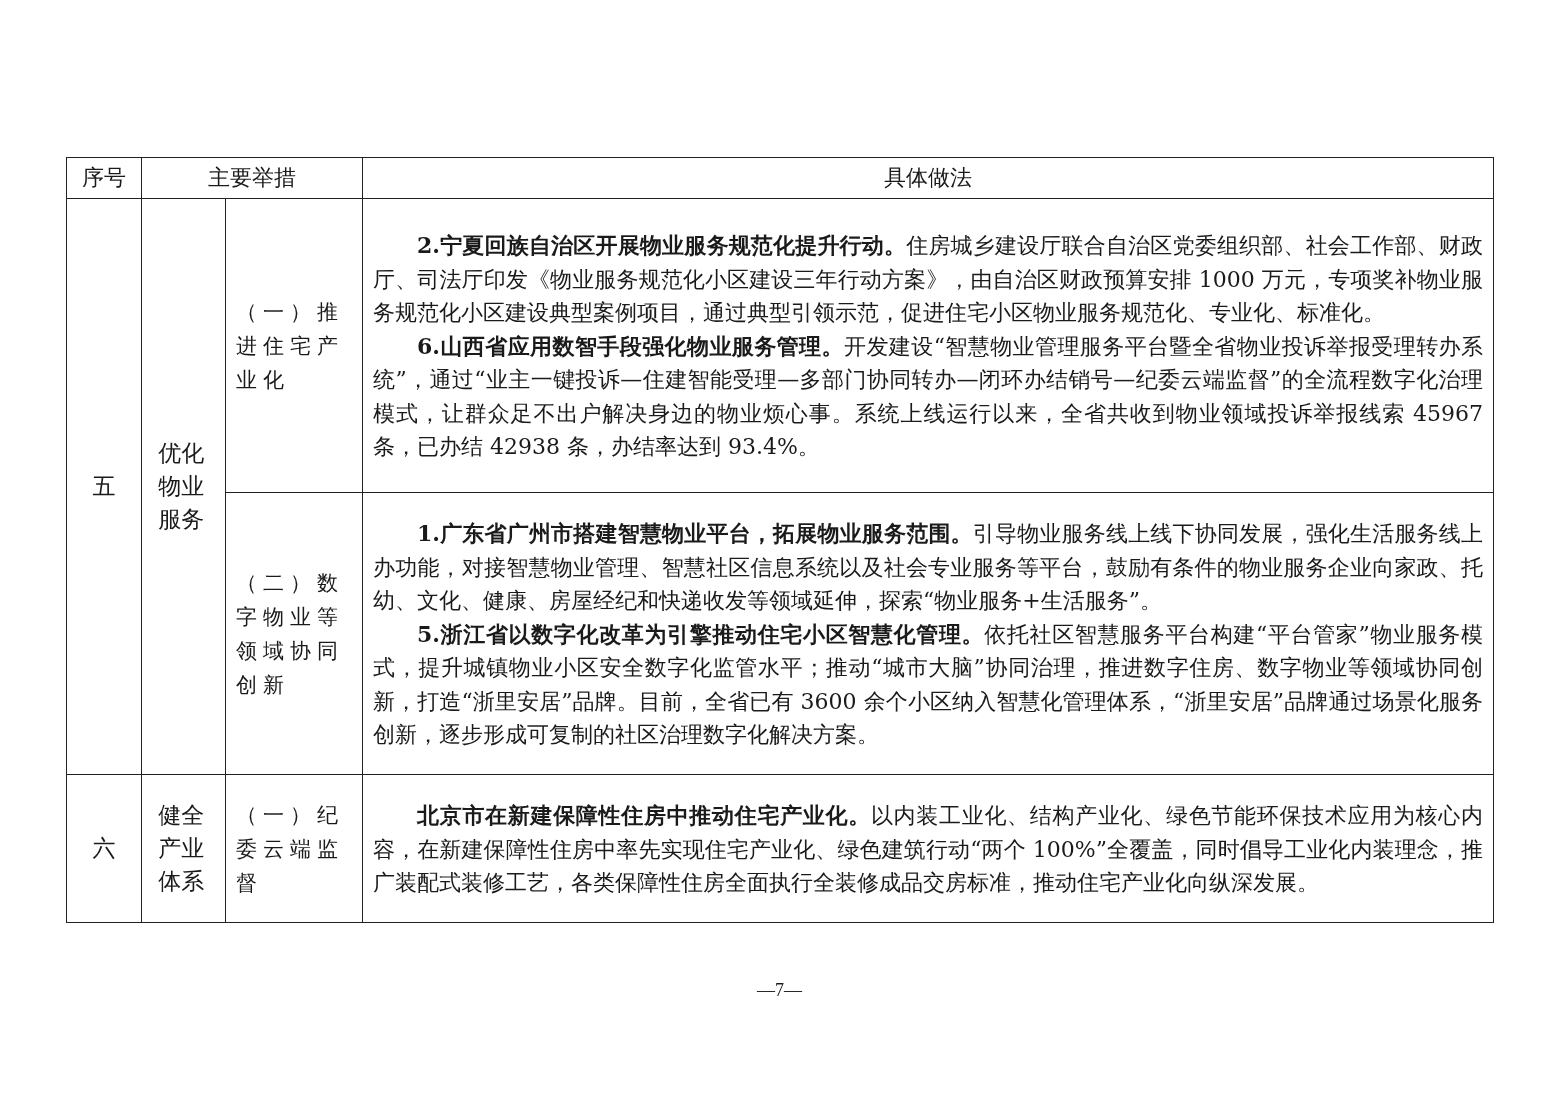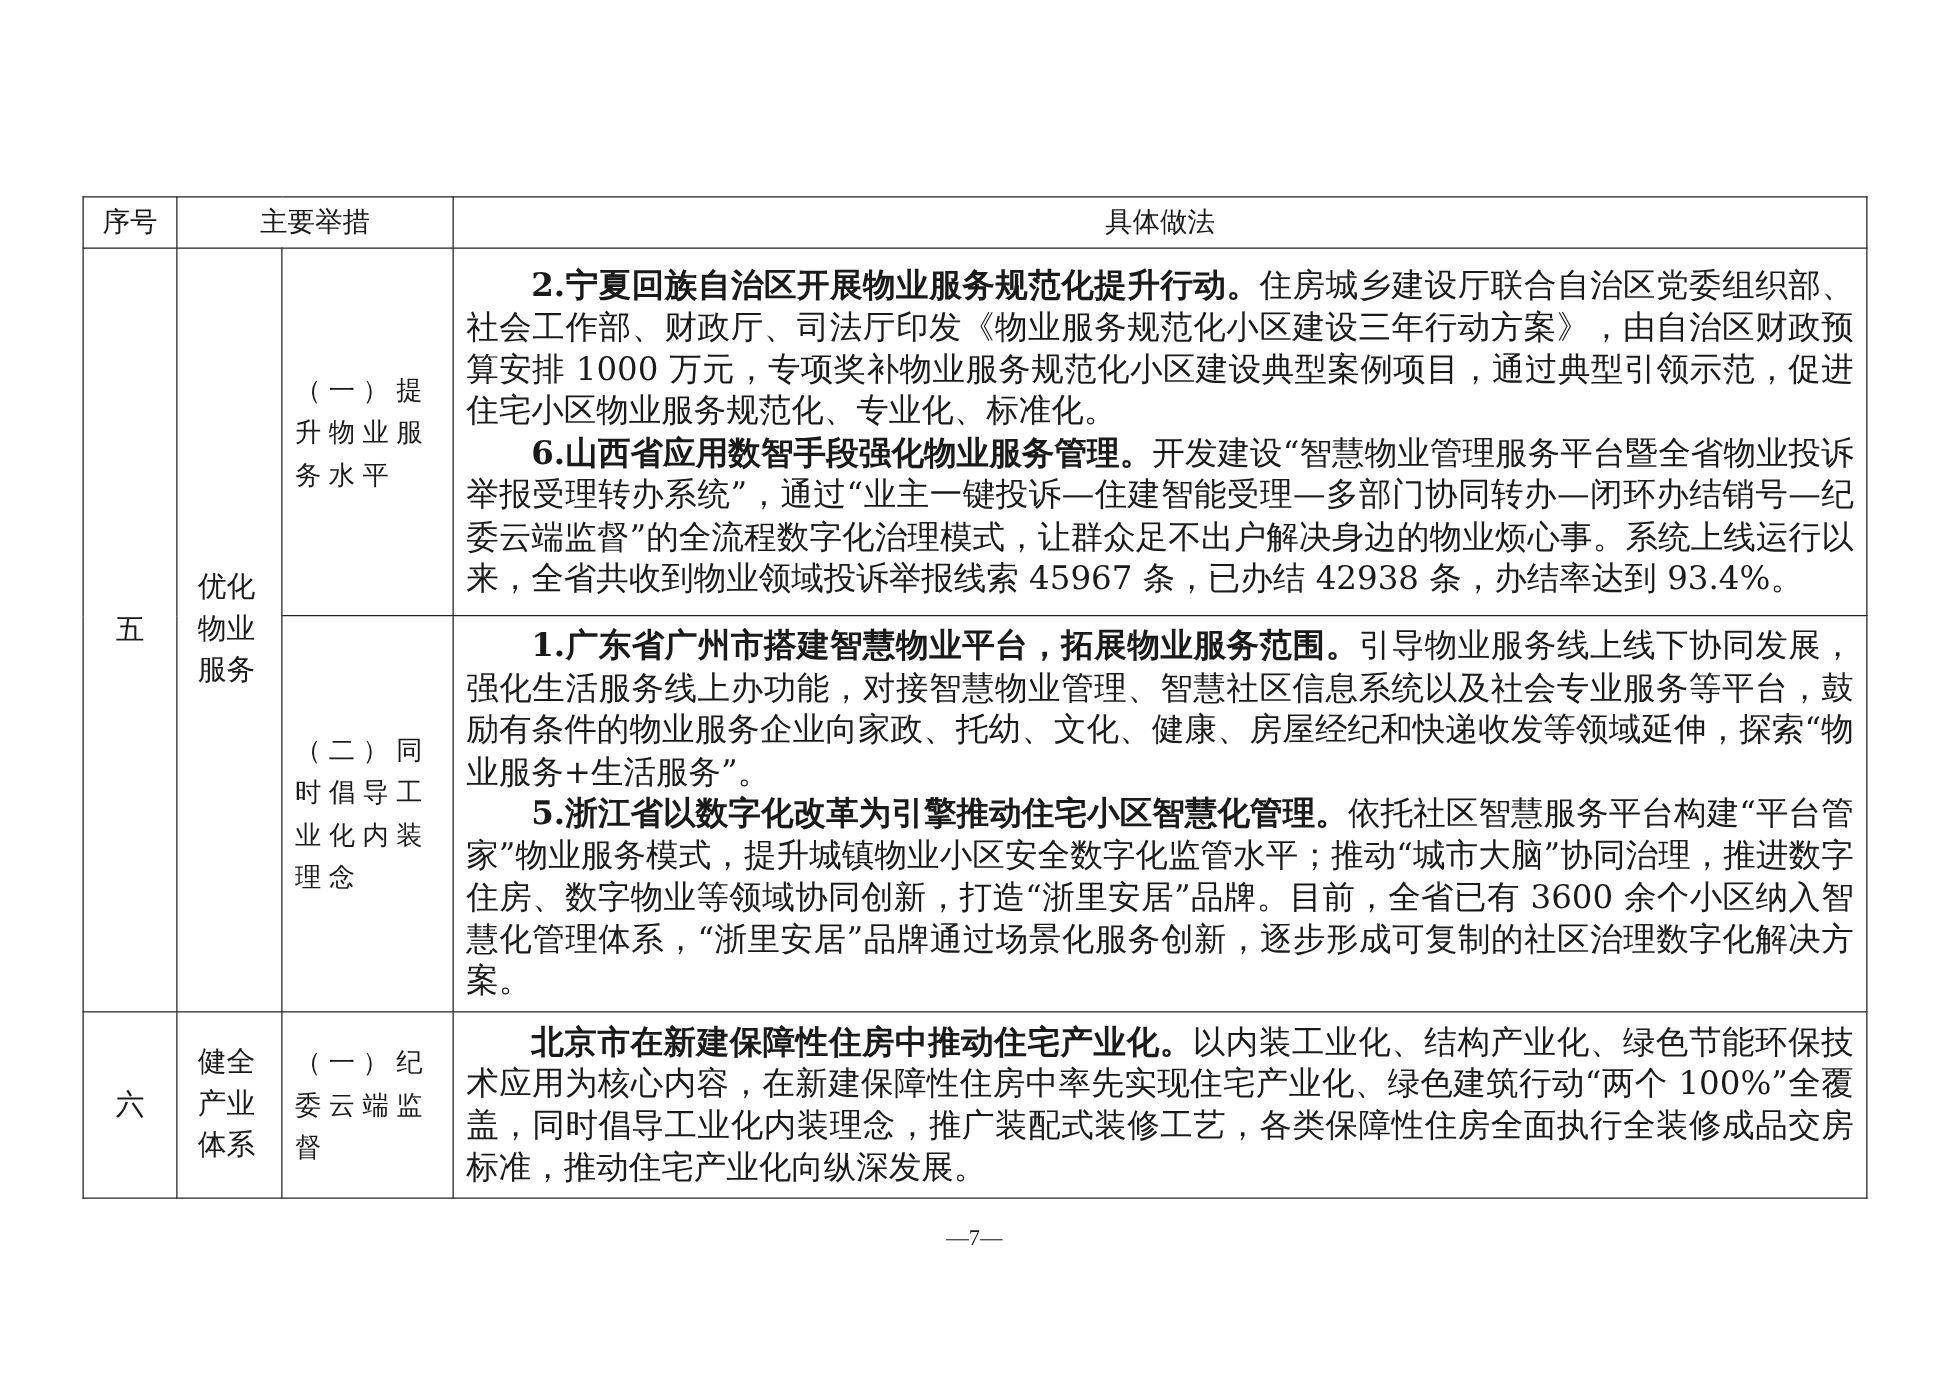--- a/index.html
+++ b/index.html
@@ -7,21 +7,21 @@
          font-family:"DejaVu Serif", "Liberation Serif", serif; color:#1a1a1a; }
   table.main { position:absolute; left:66px; top:157px; width:1427px;
                border-collapse:collapse; table-layout:fixed; }
   table.main td, table.main th { border:1.5px solid #222; padding:0; vertical-align:middle; }
   th { font-weight:normal; font-size:22px; height:40px; text-align:center;
        font-family:"DejaVu Sans", "Liberation Sans", sans-serif;margin-top:48px; }
   .seq { text-align:center; font-size:23px; font-family:"DejaVu Sans","Liberation Sans",sans-serif; }
   .measure { text-align:left; font-size:23px; line-height:33px;
              font-family:"DejaVu Sans","Liberation Sans",sans-serif; }
   .sub { font-size:21px; line-height:34px; letter-spacing:6px; padding:0 8px 0 10px !important; }
-  .content { padding:8px 10px 6px 10px !important; font-size:26px; line-height:33.5px; text-align:justify; }
+  .content { padding:8px 10px 6px 10px !important; font-size:22px; line-height:33.5px; text-align:justify; }
   .para { text-indent:2em; margin:0; }
   .lead { font-weight:bold; }
   .footer { position:absolute; left:0; width:1559px; top:980px; text-align:center;
             font-size:18px; font-family:"Liberation Serif","DejaVu Serif",serif; }
 </style>
 </head>
 <body>
 
 <table class="main">
   <colgroup>
@@ -37,29 +37,29 @@
       <th>具体做法</th>
     </tr>
   </thead>
   <tbody>
 
     <tr style="height:294px">
       <td rowspan="2" class="seq">五</td>
       <td rowspan="2" class="measure">
         <div style="width:2.2em;margin:0 auto;padding-top:0px">优化物业服务</div>
       </td>
-      <td class="sub">（一）提升物业服务水平</td>
+      <td class="sub">（一）推进住宅产业化</td>
       <td class="content">
         <p class="para"><span class="lead">2.宁夏回族自治区开展物业服务规范化提升行动。</span><span>住房城乡建设厅联合自治区党委组织部、社会工作部、财政厅、司法厅印发《物业服务规范化小区建设三年行动方案》，由自治区财政预算安排 1000 万元，专项奖补物业服务规范化小区建设典型案例项目，通过典型引领示范，促进住宅小区物业服务规范化、专业化、标准化。</span></p>
         <p class="para"><span class="lead">6.山西省应用数智手段强化物业服务管理。</span><span>开发建设“智慧物业管理服务平台暨全省物业投诉举报受理转办系统”，通过“业主一键投诉—住建智能受理—多部门协同转办—闭环办结销号—纪委云端监督”的全流程数字化治理模式，让群众足不出户解决身边的物业烦心事。系统上线运行以来，全省共收到物业领域投诉举报线索 45967 条，已办结 42938 条，办结率达到 93.4%。</span></p>
       </td>
     </tr>
 
     <tr style="height:282px">
-      <td class="sub">（二）同时倡导工业化内装理念</td>
+      <td class="sub">（二）数字物业等领域协同创新</td>
       <td class="content">
         <p class="para"><span class="lead">1.广东省广州市搭建智慧物业平台，拓展物业服务范围。</span><span>引导物业服务线上线下协同发展，强化生活服务线上办功能，对接智慧物业管理、智慧社区信息系统以及社会专业服务等平台，鼓励有条件的物业服务企业向家政、托幼、文化、健康、房屋经纪和快递收发等领域延伸，探索“物业服务+生活服务”。</span></p>
         <p class="para"><span class="lead">5.浙江省以数字化改革为引擎推动住宅小区智慧化管理。</span><span>依托社区智慧服务平台构建“平台管家”物业服务模式，提升城镇物业小区安全数字化监管水平；推动“城市大脑”协同治理，推进数字住房、数字物业等领域协同创新，打造“浙里安居”品牌。目前，全省已有 3600 余个小区纳入智慧化管理体系，“浙里安居”品牌通过场景化服务创新，逐步形成可复制的社区治理数字化解决方案。</span></p>
       </td>
     </tr>
 
     <tr style="height:148px">
       <td class="seq">六</td>
       <td class="measure">
         <div style="width:2.2em;margin:0 auto">健全产业体系</div>

